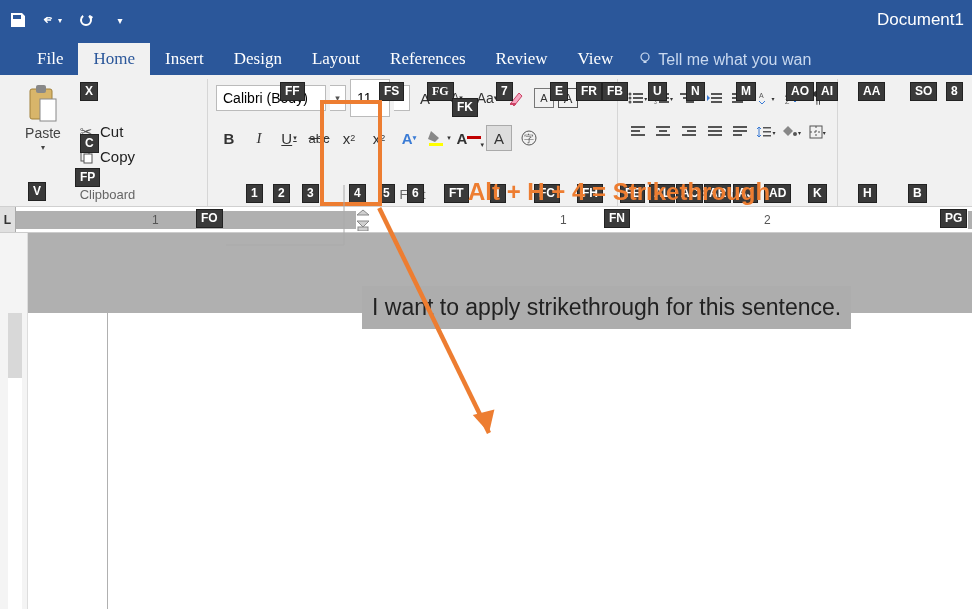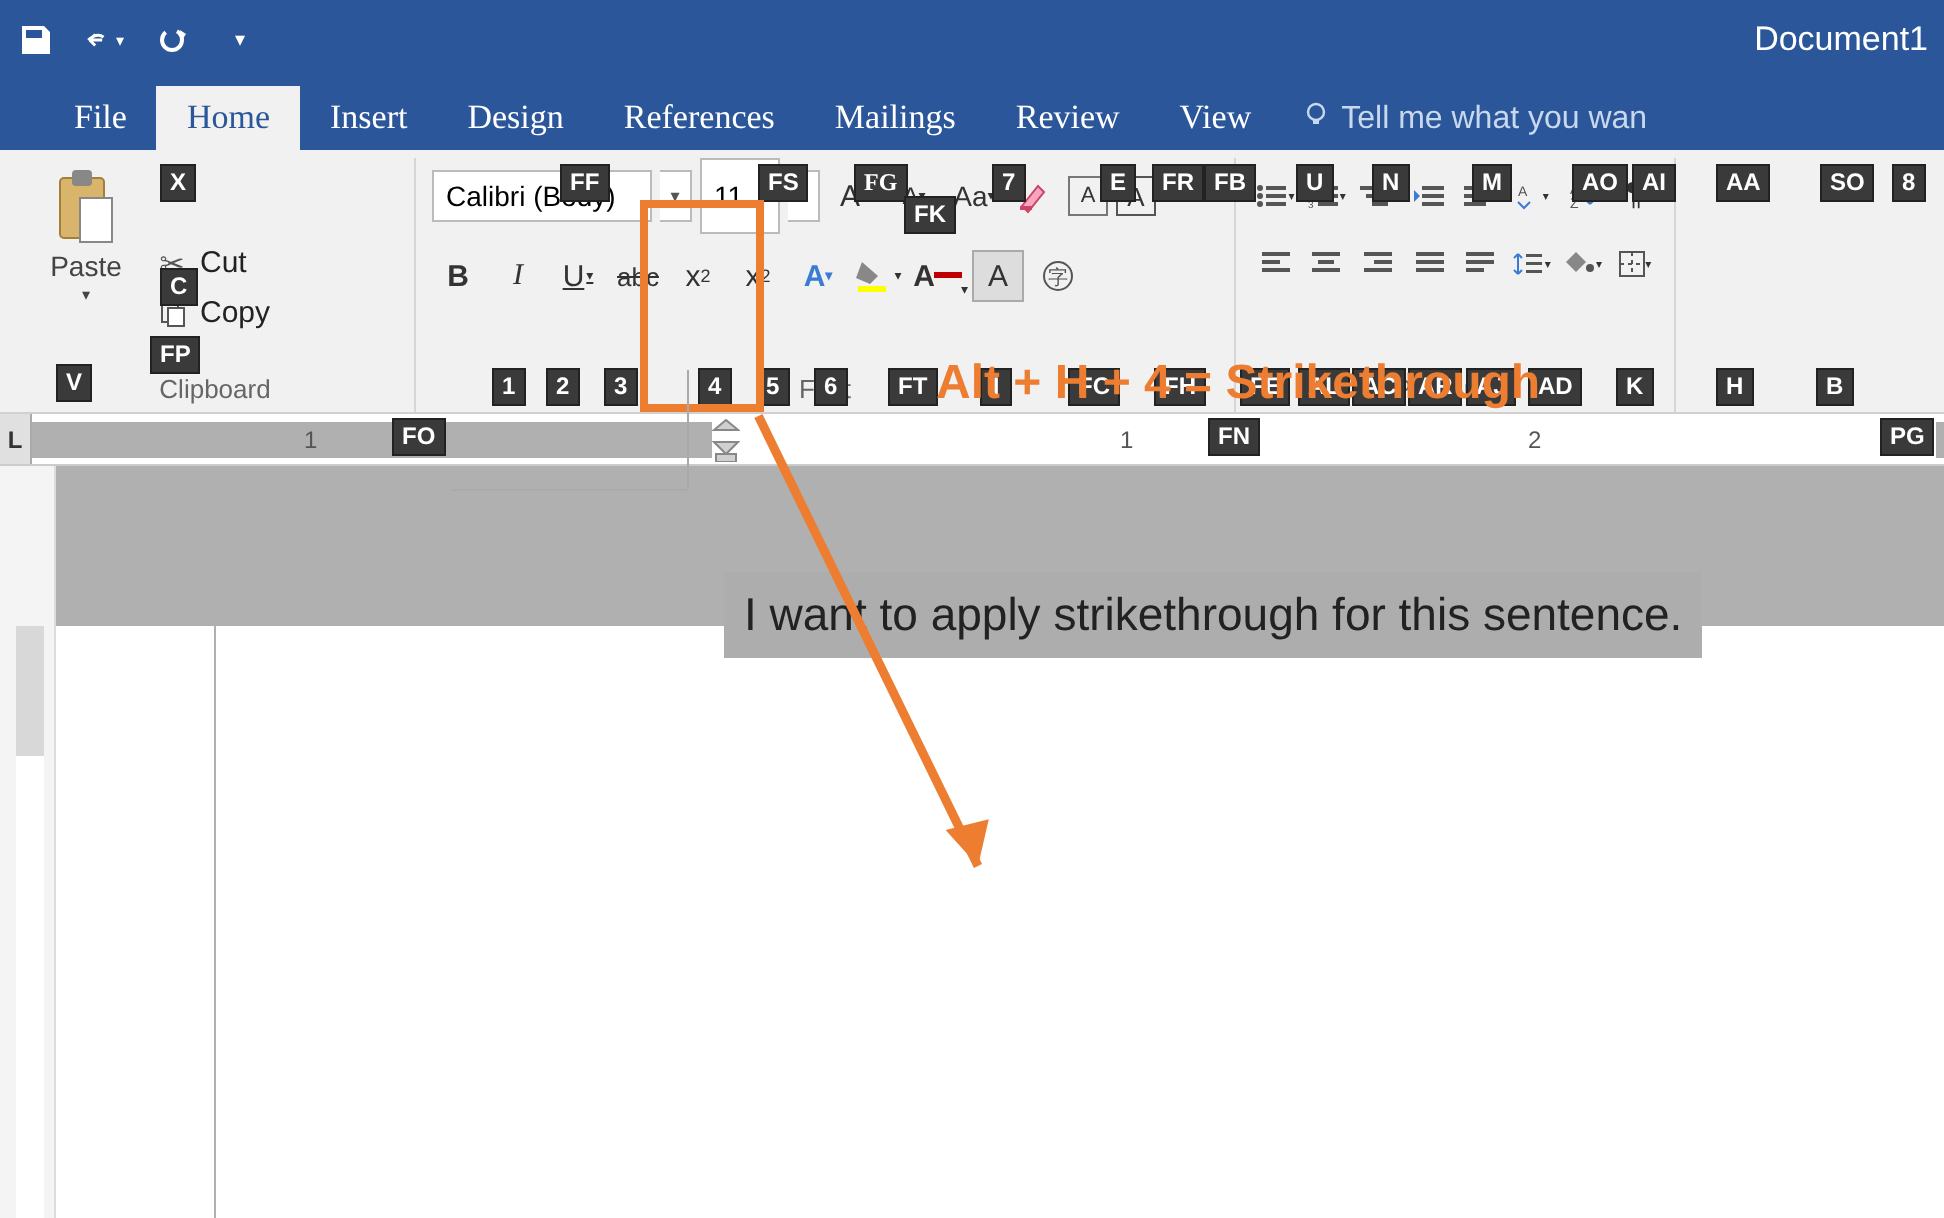--- a/index.html
+++ b/index.html
@@ -92,22 +92,22 @@
     <span class="icon" style="font-size:10px;">▾</span>
   </div>
   <div class="doc-title">Document1</div>
 </div>
 
 <div class="tabs">
   <div class="tab">File</div>
   <div class="tab active">Home</div>
   <div class="tab">Insert</div>
   <div class="tab">Design</div>
+  <div class="tab">Layout</div>
   <div class="tab">References</div>
-  <div class="tab">Mailings</div>
   <div class="tab">Review</div>
   <div class="tab">View</div>
   <div class="tellme">
     <span>
       <svg width="14" height="14" viewBox="0 0 14 14">
           <circle cx="7" cy="6" r="4" fill="none" stroke="#c8d8ef" stroke-width="1.2"></circle>
           <rect x="5.5" y="10" width="3" height="2" fill="#c8d8ef"></rect>
         </svg>
     </span>
     <span>Tell me what you wan</span>

